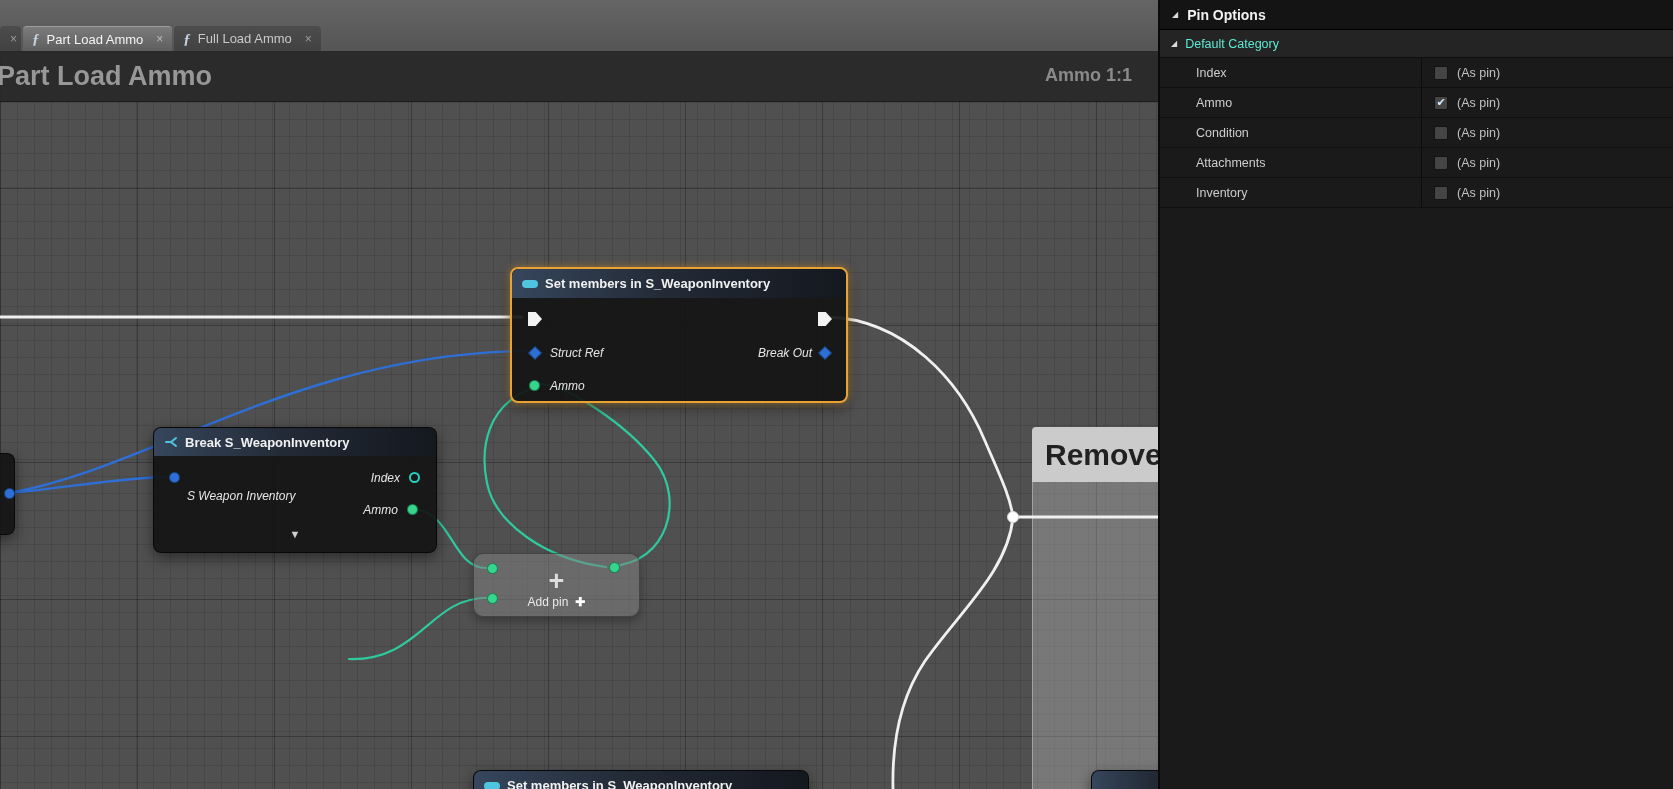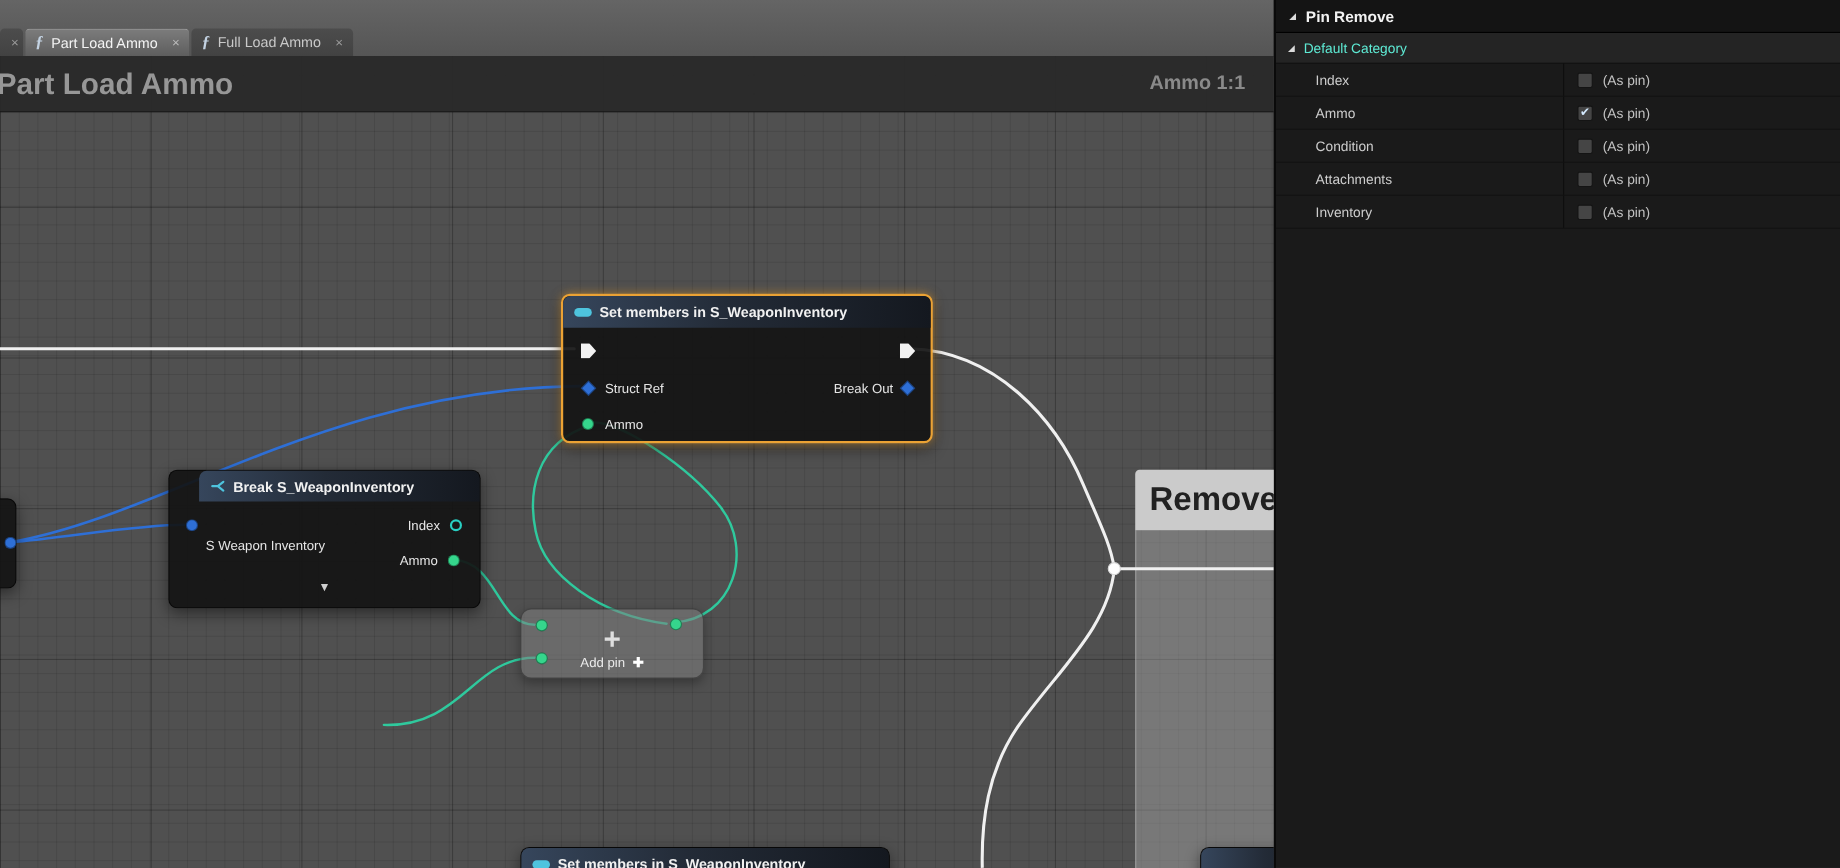--- a/index.html
+++ b/index.html
@@ -47,21 +47,21 @@
 
   
   .node { position:absolute; z-index:3; background:rgba(19,19,19,0.92); border-radius:8px;
           border:1px solid rgba(0,0,0,0.65); box-shadow:0 5px 14px rgba(0,0,0,0.45); }
   .node.selected { border:2px solid #eba234; box-shadow:0 0 9px rgba(235,162,52,0.55), 0 5px 14px rgba(0,0,0,0.45); }
   .nheader { display:flex; align-items:center; gap:7px; height:29px; padding:0 10px;
              background:linear-gradient(90deg,#36465c 0%, #232b37 45%, #14181f 100%);
              border-radius:7px 7px 0 0; }
   .ntitle { font-size:13px; font-weight:bold; color:#f1f1f1; white-space:nowrap; }
   .pill-icon { width:16px; height:8px; border-radius:4px; background:#4ec4de; flex:0 0 auto; }
-  .node span.plabel { position:absolute; font-size:12px; color:#e6e6e6; line-height:16px; white-space:nowrap; }
+  .node span.plabel { position:absolute; font-size:12px; color:#e6e6e6; line-height:16px; white-space:nowrap;font-style:italic; }
   .plabel.r { text-align:right; }
 
   .execpin { position:absolute; width:14px; height:14px; background:#f2f2f2;
              clip-path:polygon(0 0,55% 0,100% 50%,55% 100%,0 100%); }
   .pin { position:absolute; }
   .pin.circle { width:11px; height:11px; border-radius:50%; }
   .fill-green { background:#35d68c; border:1px solid rgba(0,0,0,0.4); }
   .fill-blue  { background:#2e6fd6; border:1px solid rgba(0,0,0,0.4); }
   .ring-teal  { border:2.5px solid #29cfc2; }
   .ring-magenta { border:2.5px solid #d838d8; }
@@ -162,21 +162,21 @@
         <span class="execpin" style="right:14px; top:43px;"></span>
         <span class="pin diamond" style="left:18px; top:79px;"></span>
         <span class="plabel" style="left:38px; top:76px;">Struct Ref</span>
         <span class="plabel r" style="right:34px; top:76px;">Break Out</span>
         <span class="pin diamond" style="right:16px; top:79px;"></span>
         <span class="pin circle fill-green" style="left:17px; top:111px;"></span>
         <span class="plabel" style="left:38px; top:109px;">Ammo</span>
       </div>
 
       <div class="node" style="left:153px; top:376px; width:284px; height:126px;">
-        <div class="nheader" style="height:28px;margin-left:27px;">
+        <div class="nheader" style="height:28px;">
           <svg width="14" height="14" viewBox="0 0 14 14">
             <path d="M2 7 L7 7 M7 7 L12 3 M7 7 L12 11" stroke="#4ec4de" stroke-width="2" fill="none" stroke-linecap="round"></path>
           </svg>
           <span class="ntitle">Break S_WeaponInventory</span>
         </div>
         <span class="pin circle fill-blue" style="left:15px; top:44px;"></span>
         <span class="plabel" style="left:33px; top:60px;">S Weapon Inventory</span>
         <span class="plabel r" style="right:36px; top:42px;">Index</span>
         <span class="pin circle ring-teal" style="right:16px; top:44px;"></span>
         <span class="plabel r" style="right:38px; top:74px;">Ammo</span>
@@ -215,21 +215,21 @@
         <span class="graph-title">Part Load Ammo</span>
         <span class="zoom-label">Ammo 1:1</span>
       </div>
 
     </div>
   </div>
 
   <div class="panel">
     <div class="panel-title-row">
       <span class="expander">◢</span>
-      <span class="panel-title">Pin Remove</span>
+      <span class="panel-title">Pin Options</span>
     </div>
     <div class="cat-row">
       <span class="expander">◢</span>
       <span class="cat-label">Default Category</span>
     </div>
 
     <div class="prow">
       <span class="pname">Index</span>
       <div class="pvalue">
         <span class="checkbox"></span>

